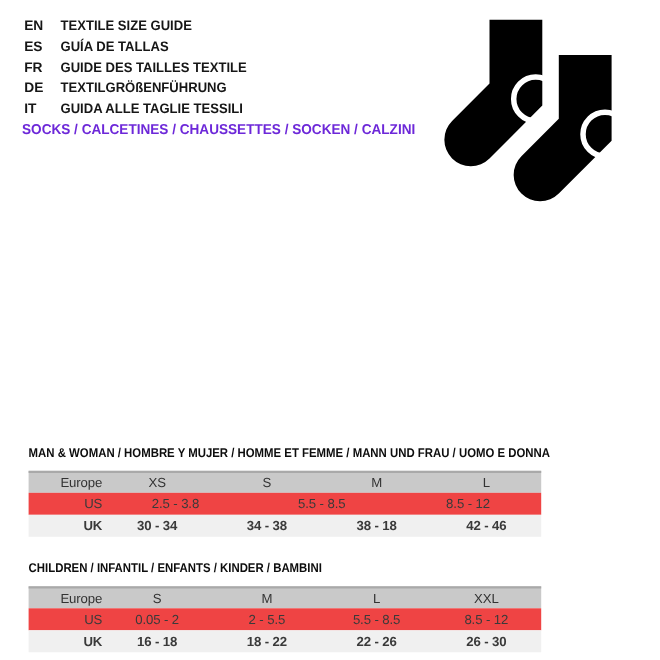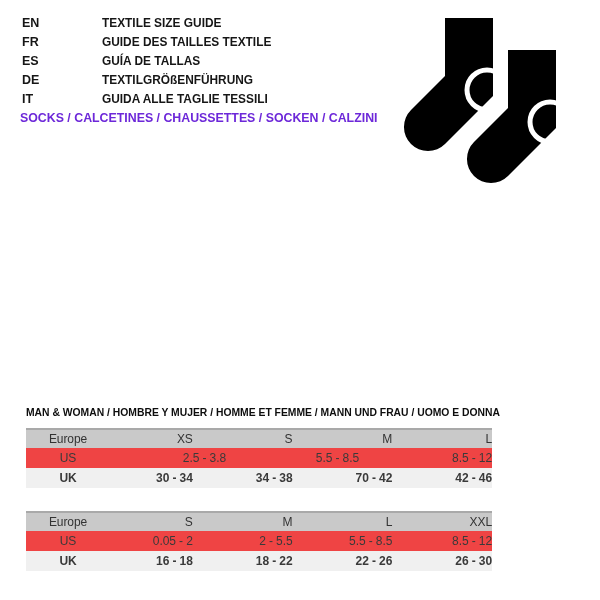--- a/index.html
+++ b/index.html
@@ -1,58 +1,58 @@
 <!DOCTYPE html>
 <html><head>
 <meta charset="utf-8">
 <style>
   html,body{margin:0;padding:0;background:#fff;}
   .page{position:relative;width:600px;height:600px;background:#ffffff;overflow:hidden;
         font-family:"Liberation Sans",sans-serif;color:#111;}
   
   .lang-list{position:absolute;left:22px;top:13px;}
-  .lang-row{display:flex;align-items:center;height:19px;white-space:nowrap;gap:47px;}
+  .lang-row{display:flex;align-items:center;height:19px;white-space:nowrap;}
   .lang-code{flex:0 0 33px;font-weight:bold;font-size:12.5px;color:#161616;}
   .scx{display:inline-block;transform:scaleX(.95);transform-origin:0 50%;white-space:nowrap;}
   .lang-label{font-weight:bold;font-size:12.5px;color:#161616;}
   
   .category{position:absolute;left:20px;top:110px;font-weight:bold;font-size:13px;color:#6d28d9;}
   
   .socks{position:absolute;left:398px;top:8px;}
   
   .tbl{position:absolute;left:26px;width:466px;}
   .tbl1{top:406px;}
   .tbl2{top:511px;}
   .tbl-title{height:14px;margin-bottom:8px;font-weight:bold;font-size:11.5px;color:#0d0d0d;white-space:nowrap;}
   .scx9{display:inline-block;transform:scaleX(.9);transform-origin:0 50%;white-space:nowrap;}
   .trow{display:flex;width:100%;height:20px;line-height:20px;}
   .thead{background:#c9c9c9;border-top:2px solid #a9a9a9;box-sizing:border-box;}
   .thead .tc{line-height:18px;color:#333333;}
   .even{background:#ef4444;}
   .odd{background:#f0f0f0;font-weight:bold;}
-  .tc{flex:1 1 0;text-align:right;font-size:12px;color:#3a3a3a;letter-spacing:-0.1px;}
-  .tc.c0{flex:0 0 67px;text-align:center;padding-left:17px;box-sizing:border-box;}
+  .tc{flex:1 1 0;text-align:center;font-size:12px;color:#3a3a3a;letter-spacing:-0.1px;}
+  .tc.c0{flex:0 0 67px;text-align:right;padding-left:17px;box-sizing:border-box;}
 </style>
 </head>
 <body>
 
 <div class="page">
 
   <div class="lang-list">
     <div class="lang-row">
       <span class="lang-code">EN</span>
       <span class="lang-label scx">TEXTILE SIZE GUIDE</span>
     </div>
     <div class="lang-row">
+      <span class="lang-code">ES</span>
+      <span class="lang-label scx">GUÍA DE TALLAS</span>
+    </div>
+    <div class="lang-row">
       <span class="lang-code">FR</span>
       <span class="lang-label scx">GUIDE DES TAILLES TEXTILE</span>
-    </div>
-    <div class="lang-row">
-      <span class="lang-code">ES</span>
-      <span class="lang-label scx">GUÍA DE TALLAS</span>
     </div>
     <div class="lang-row">
       <span class="lang-code">DE</span>
       <span class="lang-label scx">TEXTILGRÖßENFÜHRUNG</span>
     </div>
     <div class="lang-row">
       <span class="lang-code">IT</span>
       <span class="lang-label scx">GUIDA ALLE TAGLIE TESSILI</span>
     </div>
   </div>
@@ -87,26 +87,29 @@
     <div class="trow even">
       <div class="tc c0">US</div>
       <div class="tc">2.5 - 3.8</div>
       <div class="tc">5.5 - 8.5</div>
       <div class="tc">8.5 - 12</div>
     </div>
     <div class="trow odd">
       <div class="tc c0">UK</div>
       <div class="tc">30 - 34</div>
       <div class="tc">34 - 38</div>
-      <div class="tc">70 - 42</div>
+      <div class="tc">38 - 18</div>
       <div class="tc">42 - 46</div>
     </div>
   </div>
 
   <div class="tbl tbl2">
+    <div class="tbl-title">
+      <span class="scx9">CHILDREN / INFANTIL / ENFANTS / KINDER / BAMBINI</span>
+    </div>
     <div class="trow thead">
       <div class="tc c0">Europe</div>
       <div class="tc">S</div>
       <div class="tc">M</div>
       <div class="tc">L</div>
       <div class="tc">XXL</div>
     </div>
     <div class="trow even">
       <div class="tc c0">US</div>
       <div class="tc">0.05 - 2</div>

